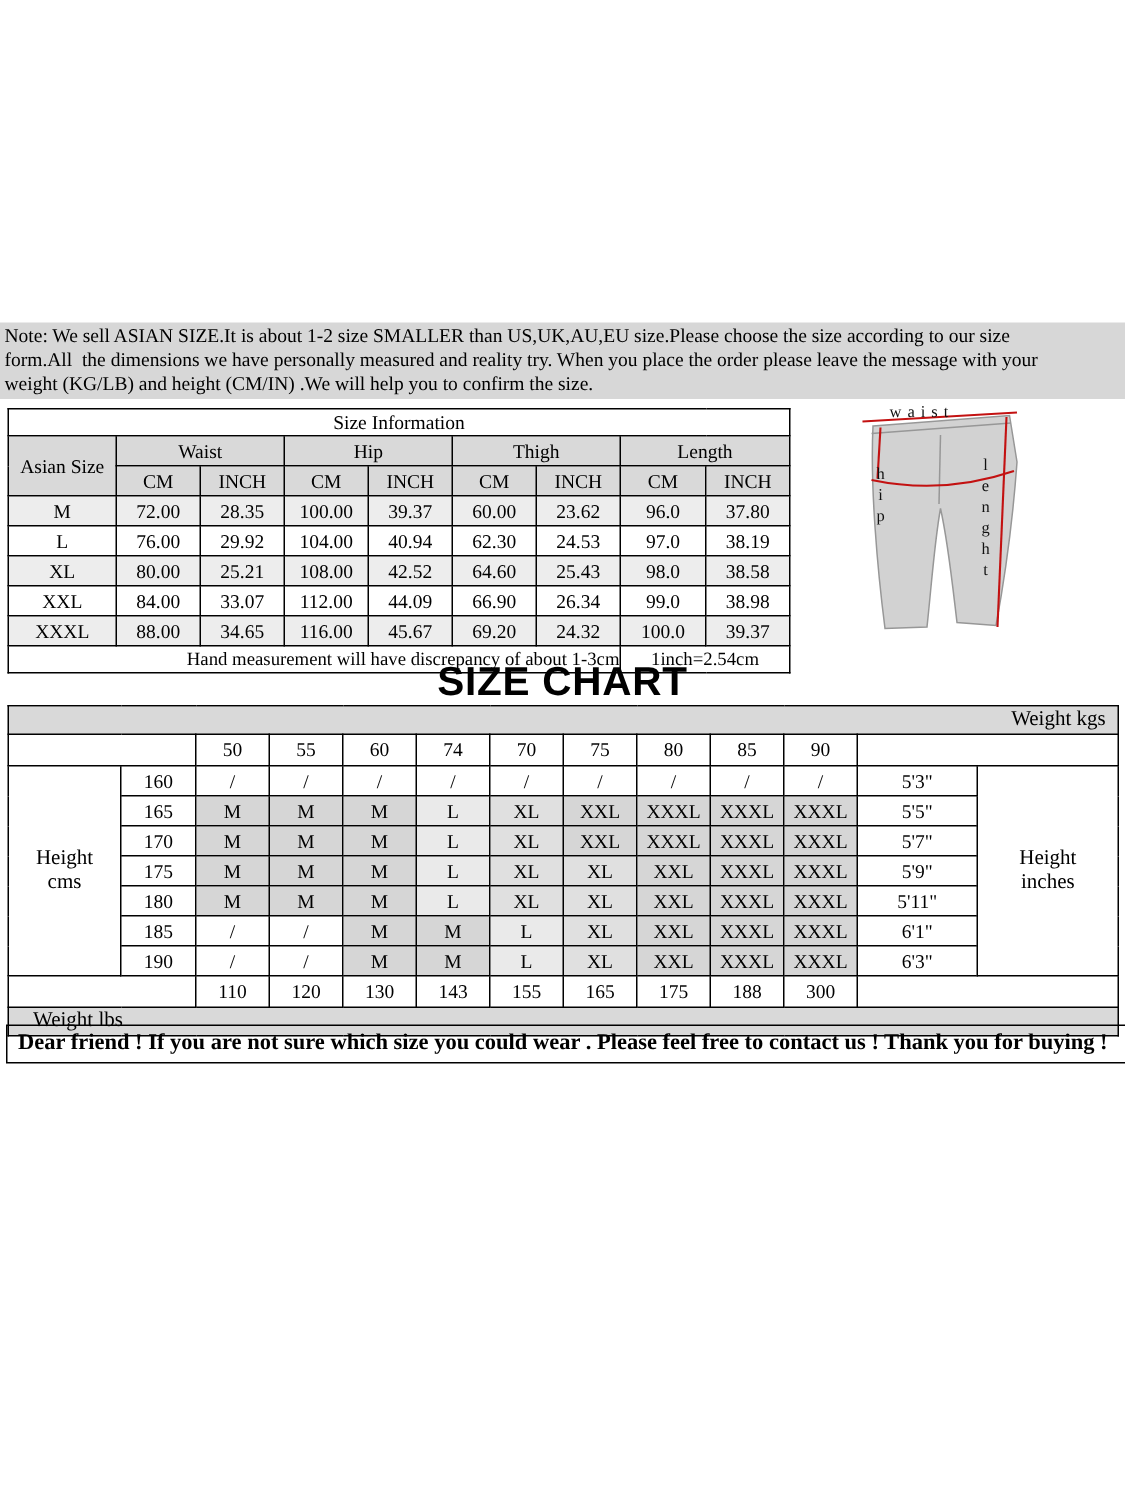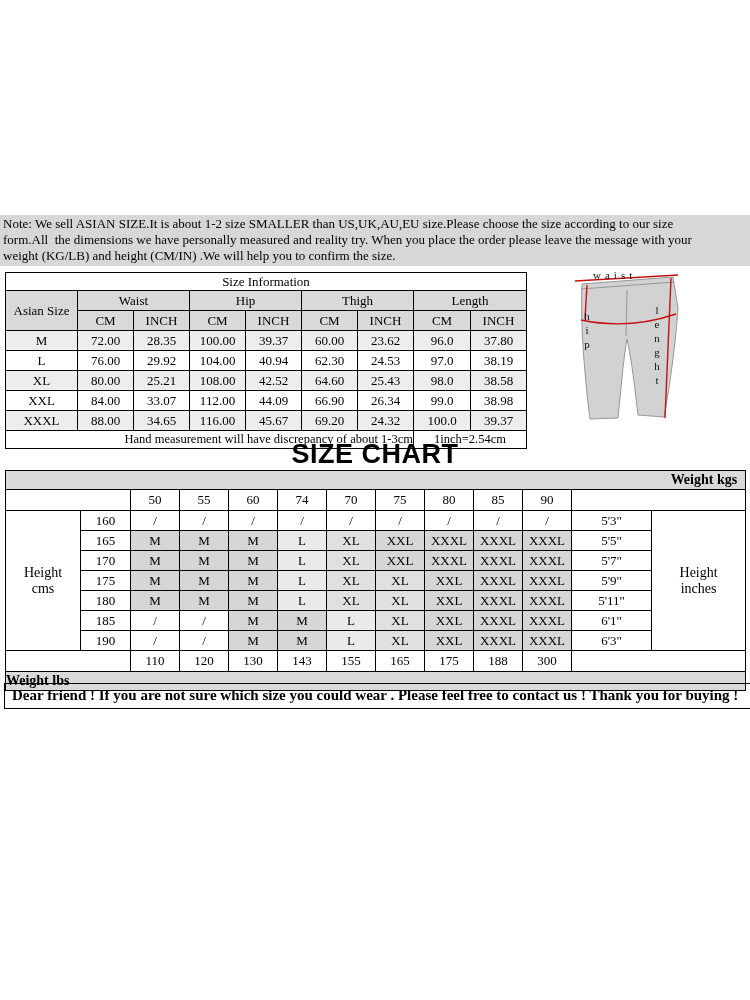--- a/index.html
+++ b/index.html
@@ -24,23 +24,23 @@
 
   
   .pants{left:525px;top:268px;width:225px;height:168px}
   .pants .lbl{position:absolute;font-size:11px;color:#111;line-height:11px}
   .pants .vert{writing-mode:vertical-rl;text-orientation:upright;letter-spacing:2px}
 
   .chart-title{left:0;top:439px;width:750px;text-align:center;
                font-family:"Liberation Sans",sans-serif;font-weight:bold;font-size:27px;letter-spacing:.5px}
 
   .size-chart{left:5px;top:470px;width:740px}
-  .size-chart .bar td{background:#d9d9d9;font-weight:bold;font-size:14px;height:18px}
+  .size-chart .bar td{background:#d9d9d9;font-weight:normal;font-size:14px;height:18px}
   .size-chart .bar-r{text-align:right;padding-right:8px}
-  .size-chart .bar-l{text-align:left;padding-left:0}
+  .size-chart .bar-l{text-align:left;padding-left:16px}
   .size-chart .num-row td{height:20px}
   .side-label{font-weight:normal;font-size:14px;line-height:16px}
   .shade{background:#d6d6d6}
   .shade-mid{background:#e0e0e0}
   .shade-light{background:#eaeaea}
 
   .footer-note{left:4px;top:683px;width:742px;height:24px;border:1px solid #000;
                font-weight:bold;font-size:15px;line-height:23px;padding-left:7px;white-space:nowrap;overflow:hidden}
 </style>
 </head>

